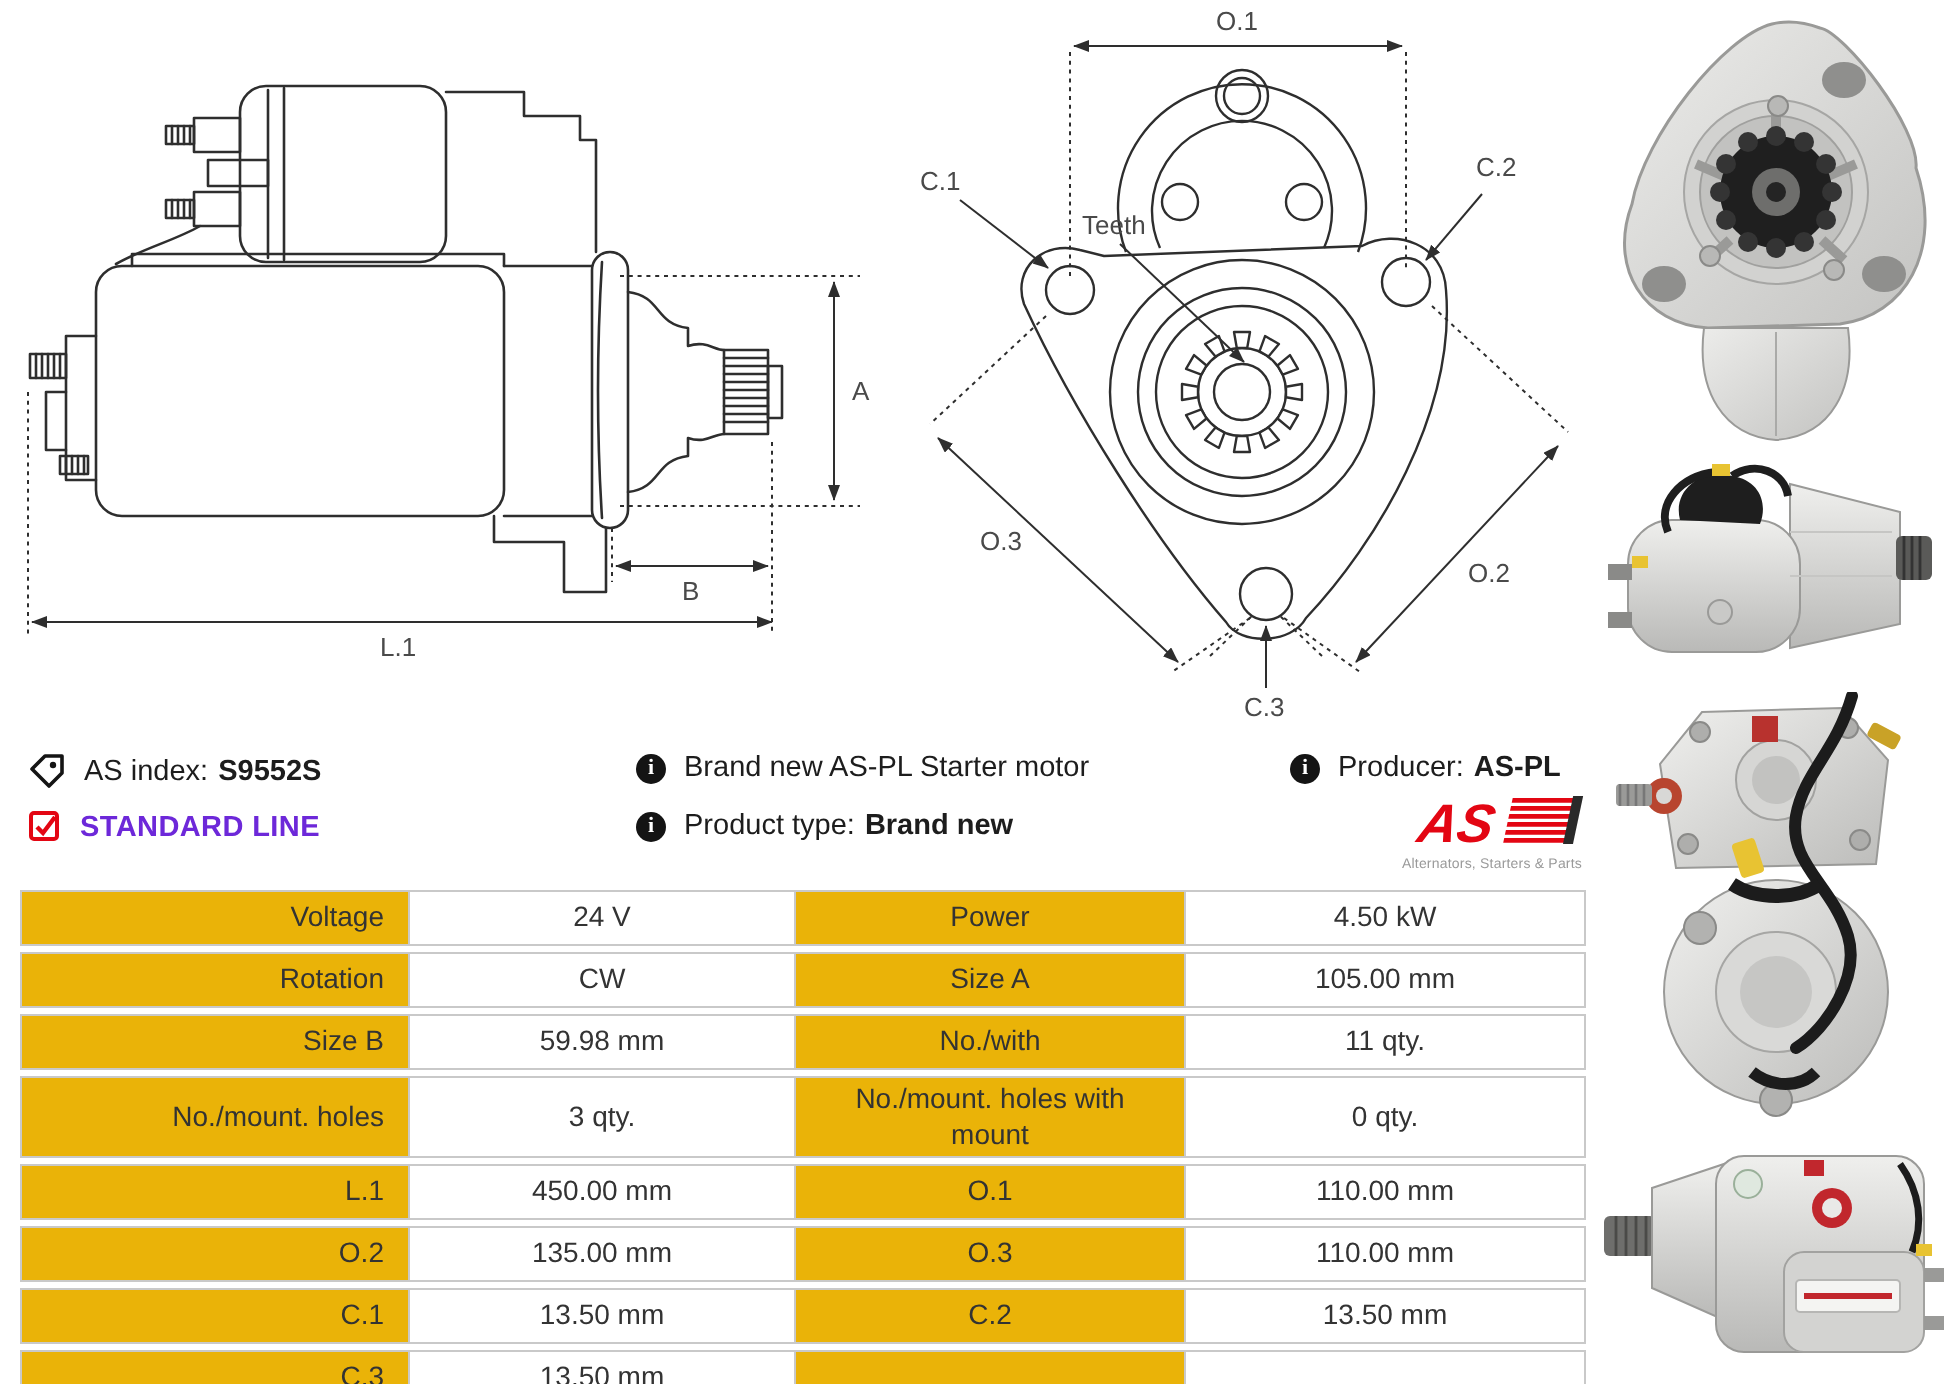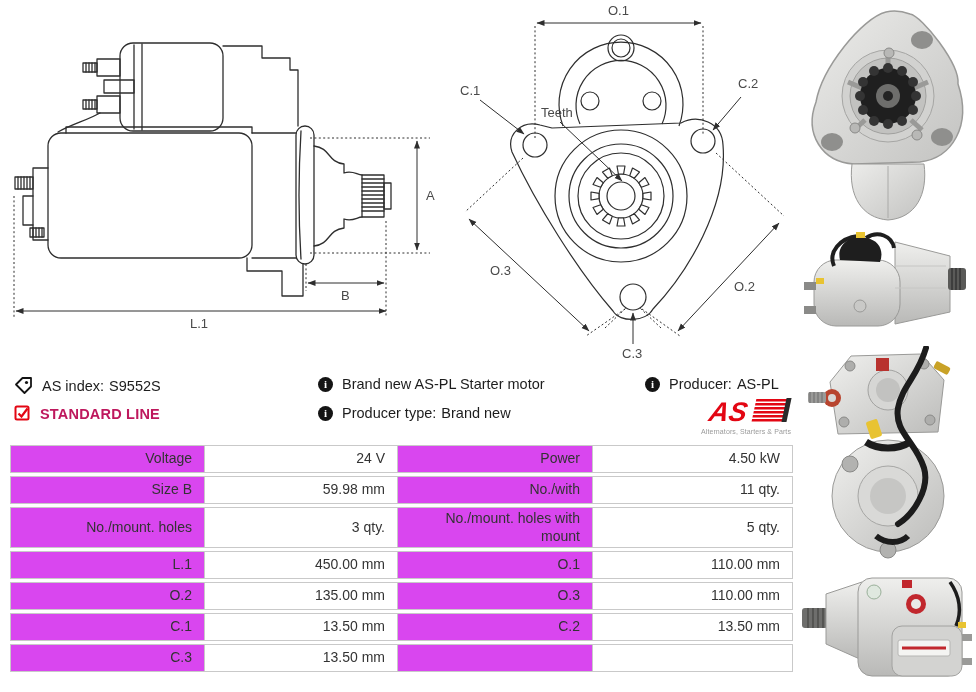--- a/index.html
+++ b/index.html
@@ -6,44 +6,44 @@
   .sheet{
     position:relative;width:976px;height:692px;background:#fff;overflow:hidden;
     font-family:"Liberation Sans",sans-serif;color:#1d1d1d;
   }
   .dw{position:absolute;}
   .dim-label{font-size:13px;fill:#4a4a4a;font-family:"Liberation Sans",sans-serif;}
   line,path,rect,circle{vector-effect:non-scaling-stroke;}
 
   
   .info-item{position:absolute;display:flex;align-items:center;gap:9px;font-size:14.5px;white-space:nowrap;}
-  .info-item b{font-weight:normal;}
+  .info-item b{font-weight:bold;}
   .info-icon{
     width:15px;height:15px;border-radius:50%;background:#141414;color:#fff;
     font-family:"Liberation Serif",serif;font-size:11px;font-weight:bold;
     display:flex;align-items:center;justify-content:center;flex:0 0 auto;
   }
-  .red-line{color:#be185d;font-weight:bold;letter-spacing:.2px;}
+  .red-line{color:#6d28d9;font-weight:bold;letter-spacing:.2px;}
 
   
   .as-logo{position:absolute;left:699px;top:396px;width:94px;text-align:center;}
   .as-logo .sub{font-size:7px;color:#9a9a9a;margin-top:-2px;letter-spacing:.1px;}
 
   
   table.spec{
     position:absolute;left:10px;top:442px;width:783px;
     border-collapse:separate;border-spacing:0 3px;
     font-size:14px;color:#333;table-layout:fixed;
   }
   table.spec td{
     border:1px solid #c9c9c9;padding:2px 12px;text-align:right;height:22px;
     vertical-align:middle;line-height:1.25;overflow:hidden;
   }
-  table.spec td+td{border-left:none;}
-  table.spec td.lbl{background:#d946ef;}
+  table.spec td+td{border-left:none;text-align:center;}
+  table.spec td.lbl{background:#eab308;}
   table.spec td.val{background:#fff;}
 
   .photo{position:absolute;}
 </style>
 </head>
 <body>
 
 <div class="sheet">
 
   <svg class="dw" style="left:0;top:0" width="450" height="366" viewBox="0 0 450 366">
@@ -315,21 +315,21 @@
     <span class="red-line">STANDARD LINE</span>
   </div>
 
   <div class="info-item" style="left:318px;top:376px">
     <span class="info-icon">i</span>
     <span>Brand new AS-PL Starter motor</span>
   </div>
 
   <div class="info-item" style="left:318px;top:405px">
     <span class="info-icon">i</span>
-    <span>Producer type:</span>
+    <span>Product type:</span>
     <b style="margin-left:-4px">Brand new</b>
   </div>
 
   <div class="info-item" style="left:645px;top:376px">
     <span class="info-icon">i</span>
     <span>Producer:</span>
     <b style="margin-left:-4px">AS-PL</b>
   </div>
 
   <div class="as-logo">
@@ -358,30 +358,36 @@
         <col style="width:200px">
       </colgroup>
     <tbody>
       <tr>
         <td class="lbl">Voltage</td>
         <td class="val">24 V</td>
         <td class="lbl">Power</td>
         <td class="val">4.50 kW</td>
       </tr>
       <tr>
+        <td class="lbl">Rotation</td>
+        <td class="val">CW</td>
+        <td class="lbl">Size A</td>
+        <td class="val">105.00 mm</td>
+      </tr>
+      <tr>
         <td class="lbl">Size B</td>
         <td class="val">59.98 mm</td>
         <td class="lbl">No./with</td>
         <td class="val">11 qty.</td>
       </tr>
       <tr>
         <td class="lbl">No./mount. holes</td>
         <td class="val">3 qty.</td>
         <td class="lbl">No./mount. holes with mount</td>
-        <td class="val">5 qty.</td>
+        <td class="val">0 qty.</td>
       </tr>
       <tr>
         <td class="lbl">L.1</td>
         <td class="val">450.00 mm</td>
         <td class="lbl">O.1</td>
         <td class="val">110.00 mm</td>
       </tr>
       <tr>
         <td class="lbl">O.2</td>
         <td class="val">135.00 mm</td>

